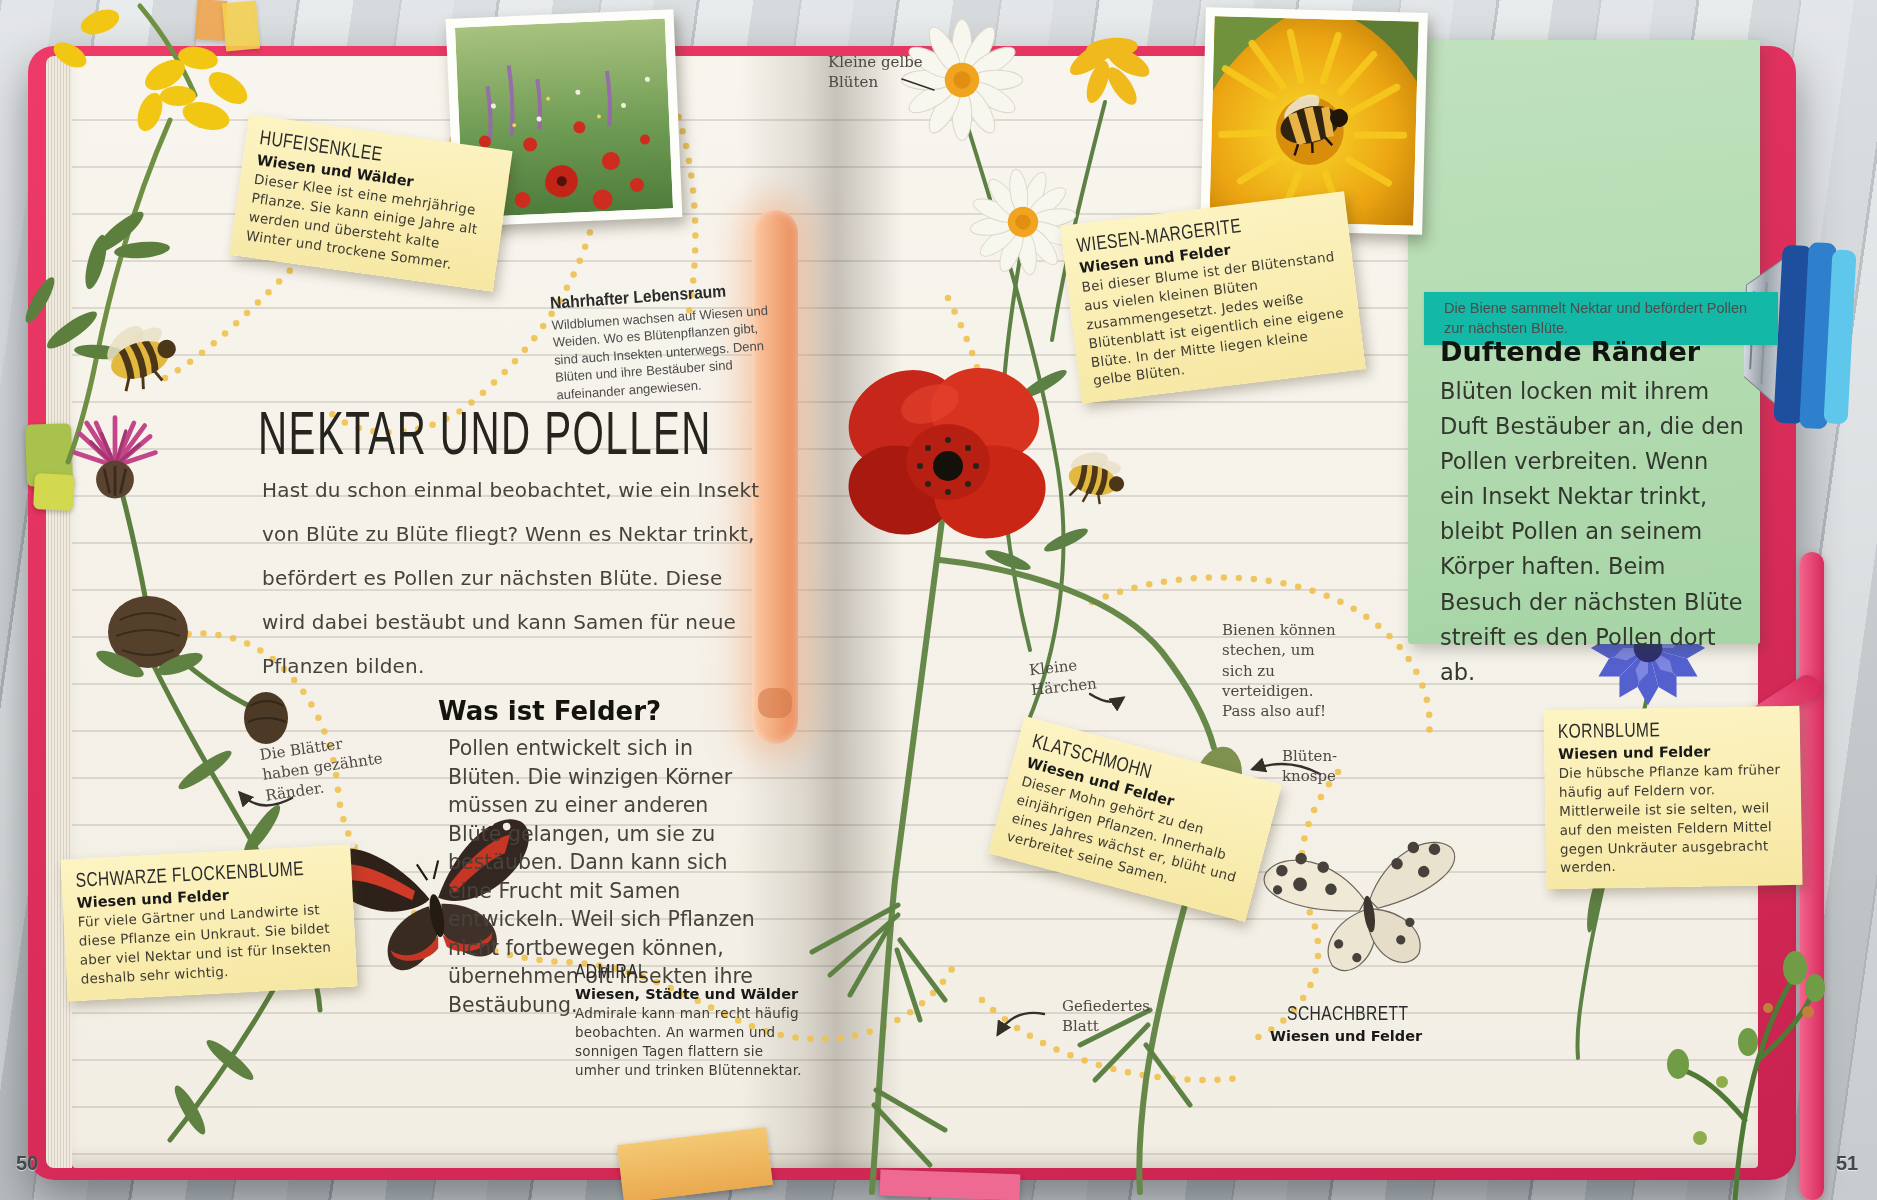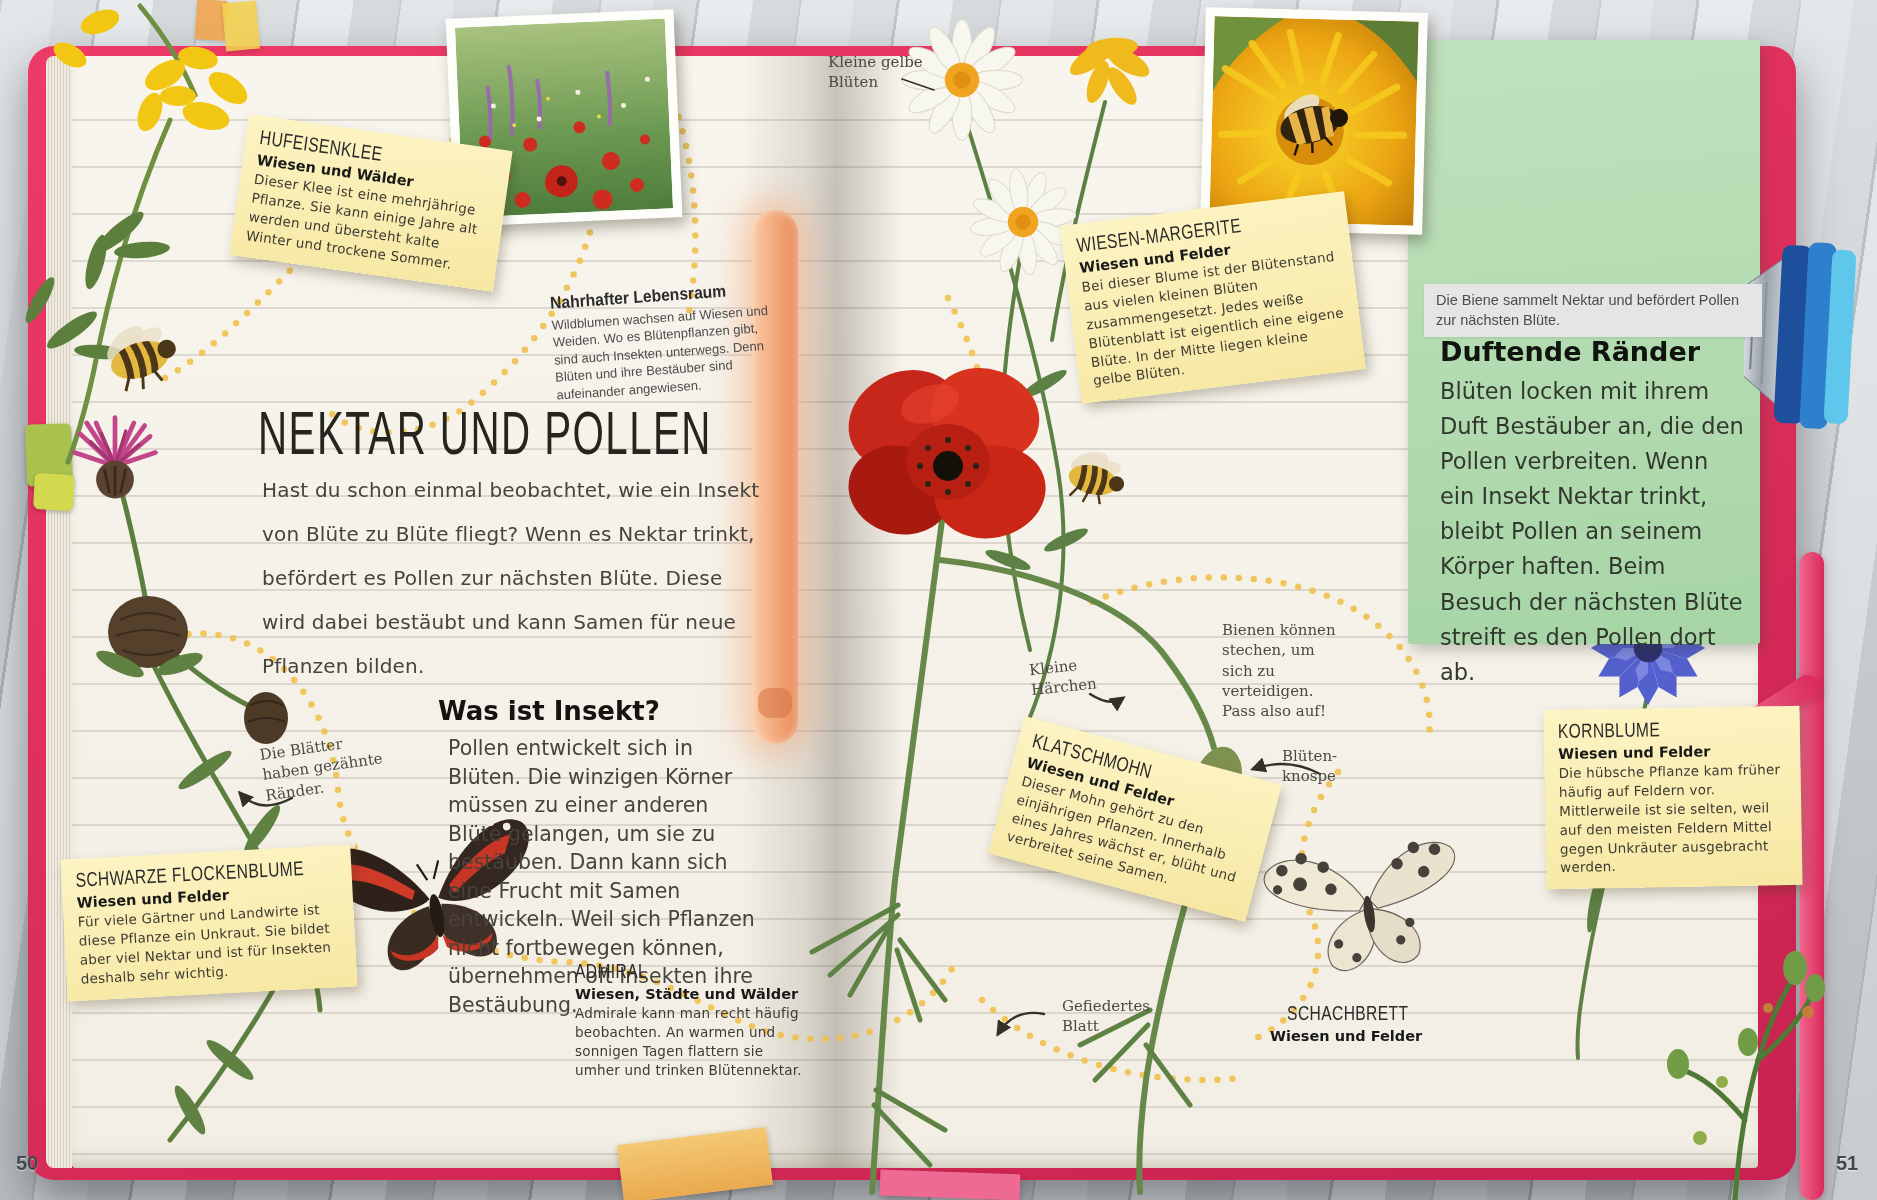--- a/index.html
+++ b/index.html
@@ -32,21 +32,21 @@
   .note .t,.blk .t{font-family:"Liberation Sans",sans-serif;font-size:20px;letter-spacing:.5px;
     color:#2b2b2b;white-space:nowrap;transform:scaleX(.78);transform-origin:0 50%;}
   .note .h,.blk .h{font-family:"DejaVu Sans",sans-serif;font-weight:bold;font-size:14.5px;color:#191919;margin:3px 0 2px}
   .note .b,.blk .b{font-family:"DejaVu Sans",sans-serif;font-size:13.5px;line-height:1.4;color:#3e3b33;letter-spacing:.2px}
   .blk{position:absolute}
   .lbl{position:absolute;font-family:"DejaVu Serif",serif;font-size:15px;line-height:1.35;color:#4c4842}
   .hand{font-family:"DejaVu Sans",sans-serif;color:#46433b}
   .pgnum{position:absolute;font:bold 20px "Liberation Sans",sans-serif;color:#43484c;text-shadow:0 1px 1px rgba(255,255,255,.6)}
   .panel{position:absolute;left:1408px;top:40px;width:352px;height:604px;border-radius:3px;
     background:linear-gradient(175deg,#c0e2bd,#a7d5a6);box-shadow:3px 6px 14px rgba(55,70,50,.28)}
-  .capstrip{position:absolute;left:1424px;top:284px;width:314px;padding:7px 12px;background:#e5e5e5;
+  .capstrip{position:absolute;left:1424px;top:292px;width:314px;padding:7px 20px;background:#14b8a6;
     font:14.5px/1.35 "Liberation Sans",sans-serif;color:#4c4c4c;box-shadow:0 1px 3px rgba(0,0,0,.1)}
   .panel-head{position:absolute;left:1440px;top:336px;font:bold 27px "DejaVu Sans",sans-serif;color:#10140f}
   .panel-body{position:absolute;left:1440px;top:374px;width:304px;font:22.5px/1.56 "DejaVu Sans",sans-serif;color:#33382f}
   .tape{position:absolute;opacity:.88;box-shadow:0 2px 4px rgba(0,0,0,.18)}
   .tab{position:absolute;border-radius:6px;box-shadow:0 2px 5px rgba(0,0,0,.25)}
   .ribbon{position:absolute;box-shadow:0 2px 6px rgba(0,0,0,.25)}
   .elastic{position:absolute;border-radius:12px;background:linear-gradient(90deg,#f2648c,#d92a5c);box-shadow:0 3px 8px rgba(120,20,50,.35)}
   .title{position:absolute;left:258px;top:398px;font-family:"Liberation Sans",sans-serif;font-size:56px;
     letter-spacing:2px;color:#26241f;white-space:nowrap;transform:scale(.72,1.08);transform-origin:0 0}
   .intro{position:absolute;left:262px;top:468px;width:510px;font-size:20px;line-height:44px;letter-spacing:.2px}
@@ -496,21 +496,21 @@
 </div>
 
 <div class="cap">
   <div class="t">Nahrhafter Lebensraum</div>
   <div class="b">Wildblumen wachsen auf Wiesen und Weiden. Wo es Blütenpflanzen gibt, sind auch Insekten unterwegs. Denn Blüten und ihre Bestäuber sind aufeinander angewiesen.</div>
 </div>
 
 <div class="title">NEKTAR UND POLLEN</div>
 <div class="intro hand">Hast du schon einmal beobachtet, wie ein Insekt von Blüte zu Blüte fliegt? Wenn es Nektar trinkt, befördert es Pollen zur nächsten Blüte. Diese wird dabei bestäubt und kann Samen für neue Pflanzen bilden.</div>
 
-<div class="sec-h">Was ist Insekt?</div>
+<div class="sec-h">Was ist Felder?</div>
 <div class="sec-b hand">Pollen entwickelt sich in Blüten. Die winzigen Körner müssen zu einer anderen Blüte gelangen, um sie zu bestäuben. Dann kann sich eine Frucht mit Samen entwickeln. Weil sich Pflanzen nicht fortbewegen können, übernehmen oft Insekten ihre Bestäubung.</div>
 
 <div class="lbl" style="left:262px;top:736px;width:128px;transform:rotate(-8deg)">Die Blätter haben gezähnte Ränder.</div>
 
 <div class="note" style="left:64px;top:852px;width:262px;transform:rotate(-3deg)">
   <div class="t">SCHWARZE FLOCKENBLUME</div>
   <div class="h">Wiesen und Felder</div>
   <div class="b">Für viele Gärtner und Landwirte ist diese Pflanze ein Unkraut. Sie bildet aber viel Nektar und ist für Insekten deshalb sehr wichtig.</div>
 </div>
 

